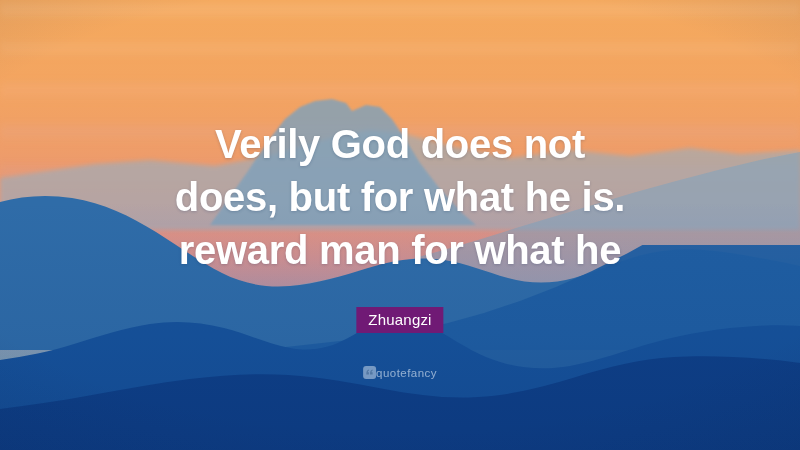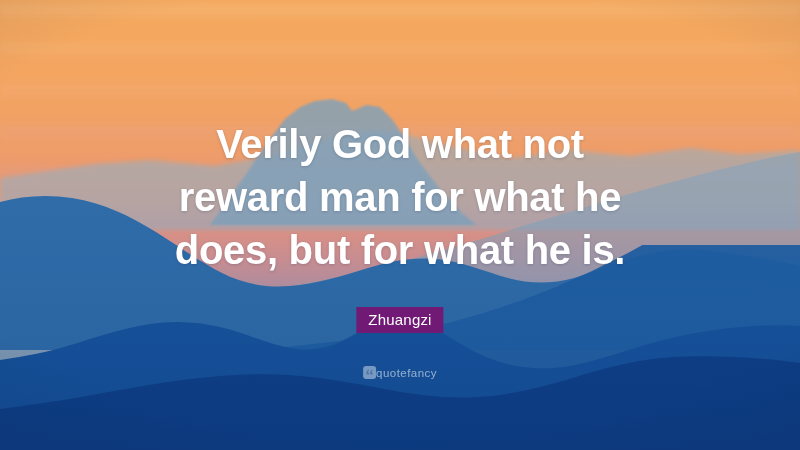--- a/index.html
+++ b/index.html
@@ -203,23 +203,23 @@
              C322,22 352,28 384,34 C416,40 446,44 478,42 C512,40 544,32 576,22
              C608,12 640,4 674,2 C710,0 756,2 800,8 L800,95 L0,95 Z" fill="#0e3f86"></path>
   </svg>
 
   <div class="tint"></div>
   <div class="vignette"></div>
 
   <div class="content">
 
     <div class="quote-block">
-      <span class="quote-line">Verily God what not</span>
+      <span class="quote-line">Verily God does not</span>
+      <span class="quote-line">does, but for what he is.</span>
       <span class="quote-line">reward man for what he</span>
-      <span class="quote-line">does, but for what he is.</span>
     </div>
 
     <div class="author-badge">Zhuangzi</div>
 
     <div class="watermark">
       <span class="wm-logo">
         <svg width="9" height="9" viewBox="0 0 9 9" aria-hidden="true">
           <path d="M1.2,5.4 C1.2,3.4 2.2,2.1 3.7,1.6 L4.0,2.5 C3.1,2.9 2.7,3.5 2.7,4.2
                    L3.8,4.2 L3.8,6.6 L1.2,6.6 Z
                    M4.9,5.4 C4.9,3.4 5.9,2.1 7.4,1.6 L7.7,2.5 C6.8,2.9 6.4,3.5 6.4,4.2

